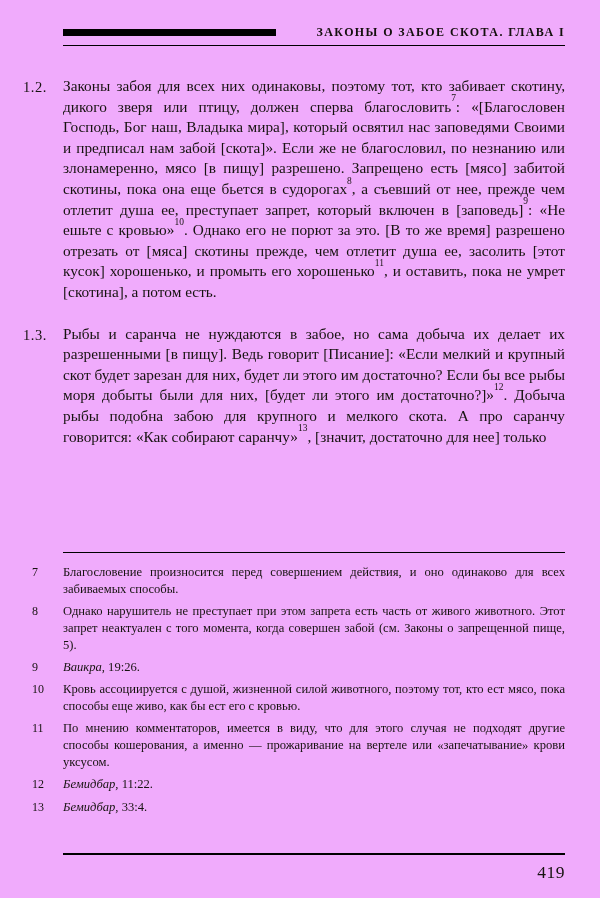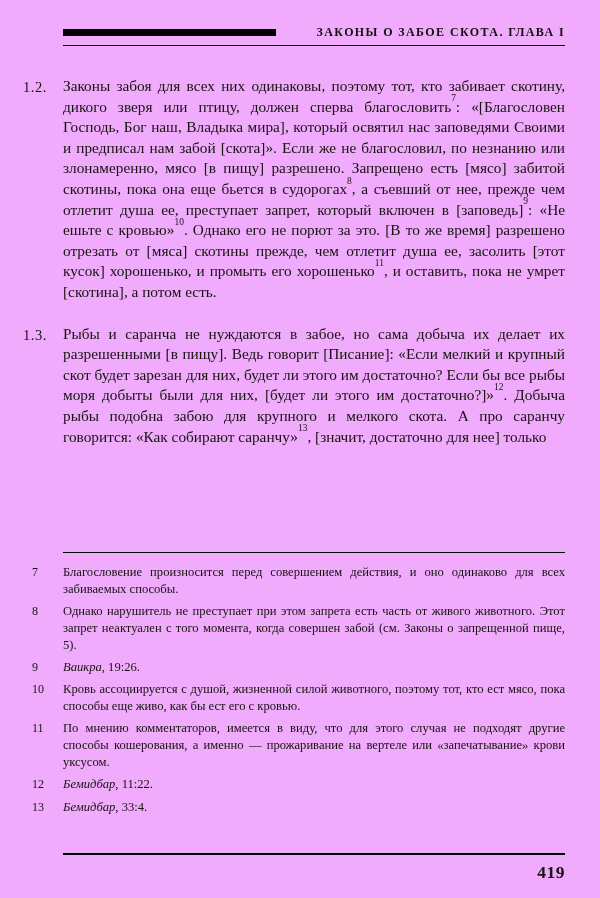--- a/index.html
+++ b/index.html
@@ -37,21 +37,21 @@
   .footnote {
     position: relative; text-align: justify;
     font-size: 12.6px; line-height: 16.8px; margin-bottom: 5.5px;
   }
   .fn-number { position: absolute; left: -31px; top: 0; font-size: 12px; }
   .ital { font-style: italic; margin-top: 36px; }
 
   
   .page-footer { position: absolute; top: 853px; left: 63px; width: 502px; }
   .footer-line { border-top: 2px solid #000; }
-  .page-number { text-align: right; font-size: 17.5px; margin-top: 7px; letter-spacing: 0.5px; font-weight: bold; }
+  .page-number { text-align: right; font-size: 17.5px; margin-top: 7px; letter-spacing: 0.5px; }
 </style>
 </head>
 <body>
 
 <div class="page">
 
   <header class="page-header">
     <div class="header-row">
       <div class="header-bar"></div>
       <div class="header-title">ЗАКОНЫ О ЗАБОЕ СКОТА. ГЛАВА I</div>

